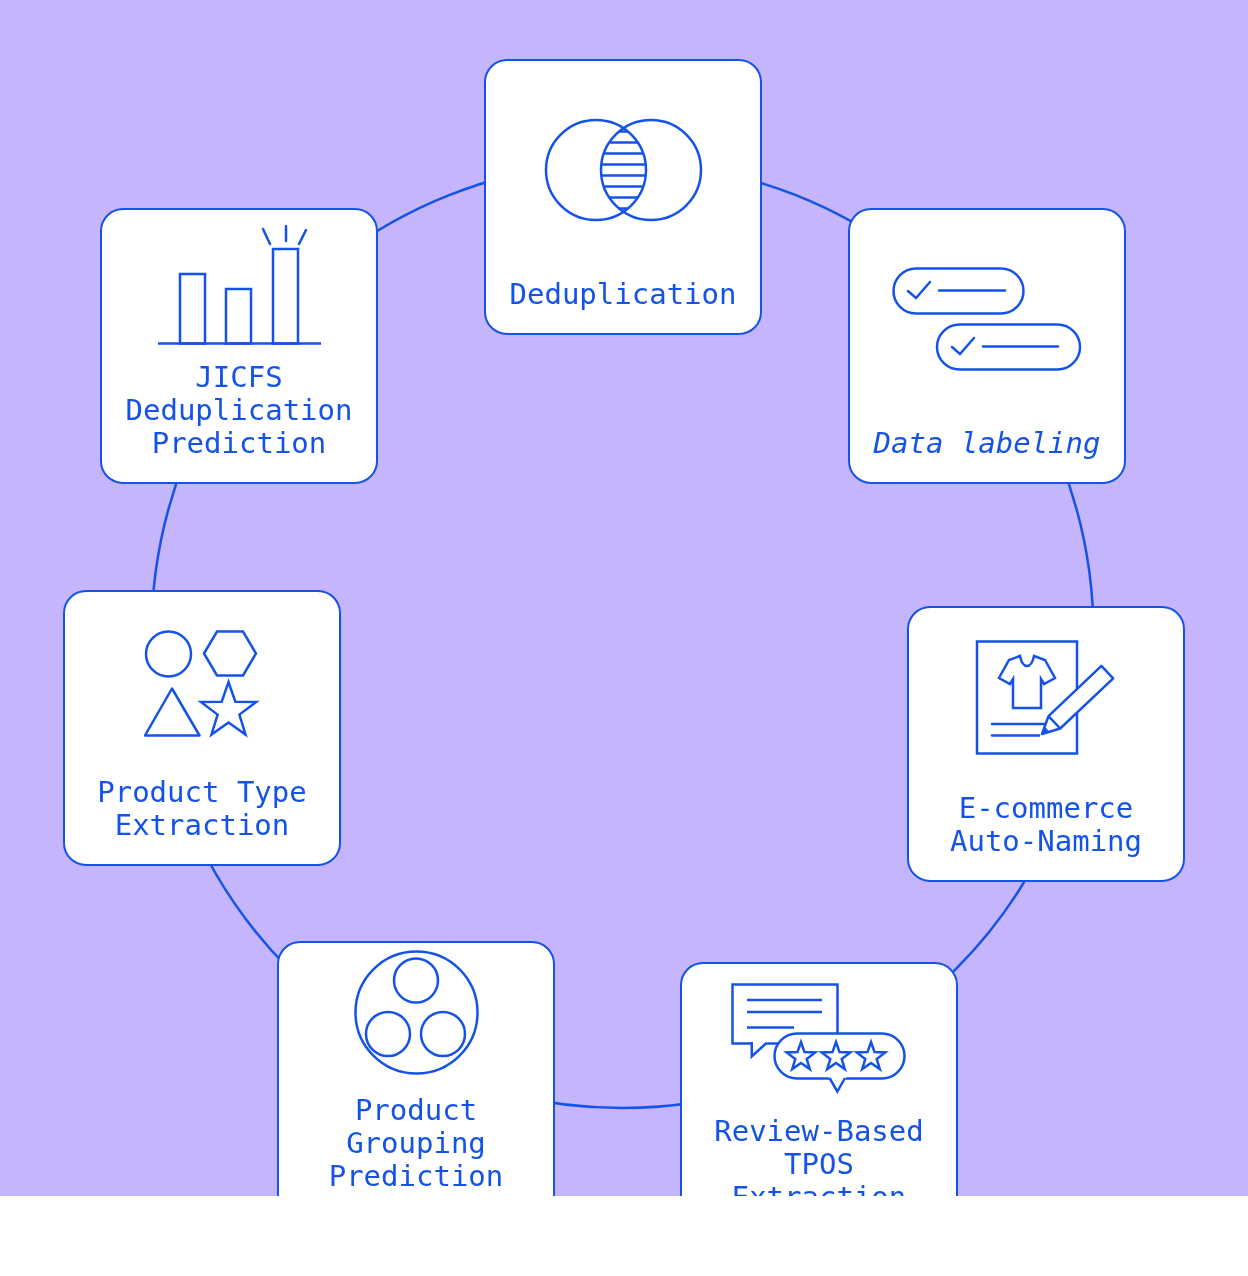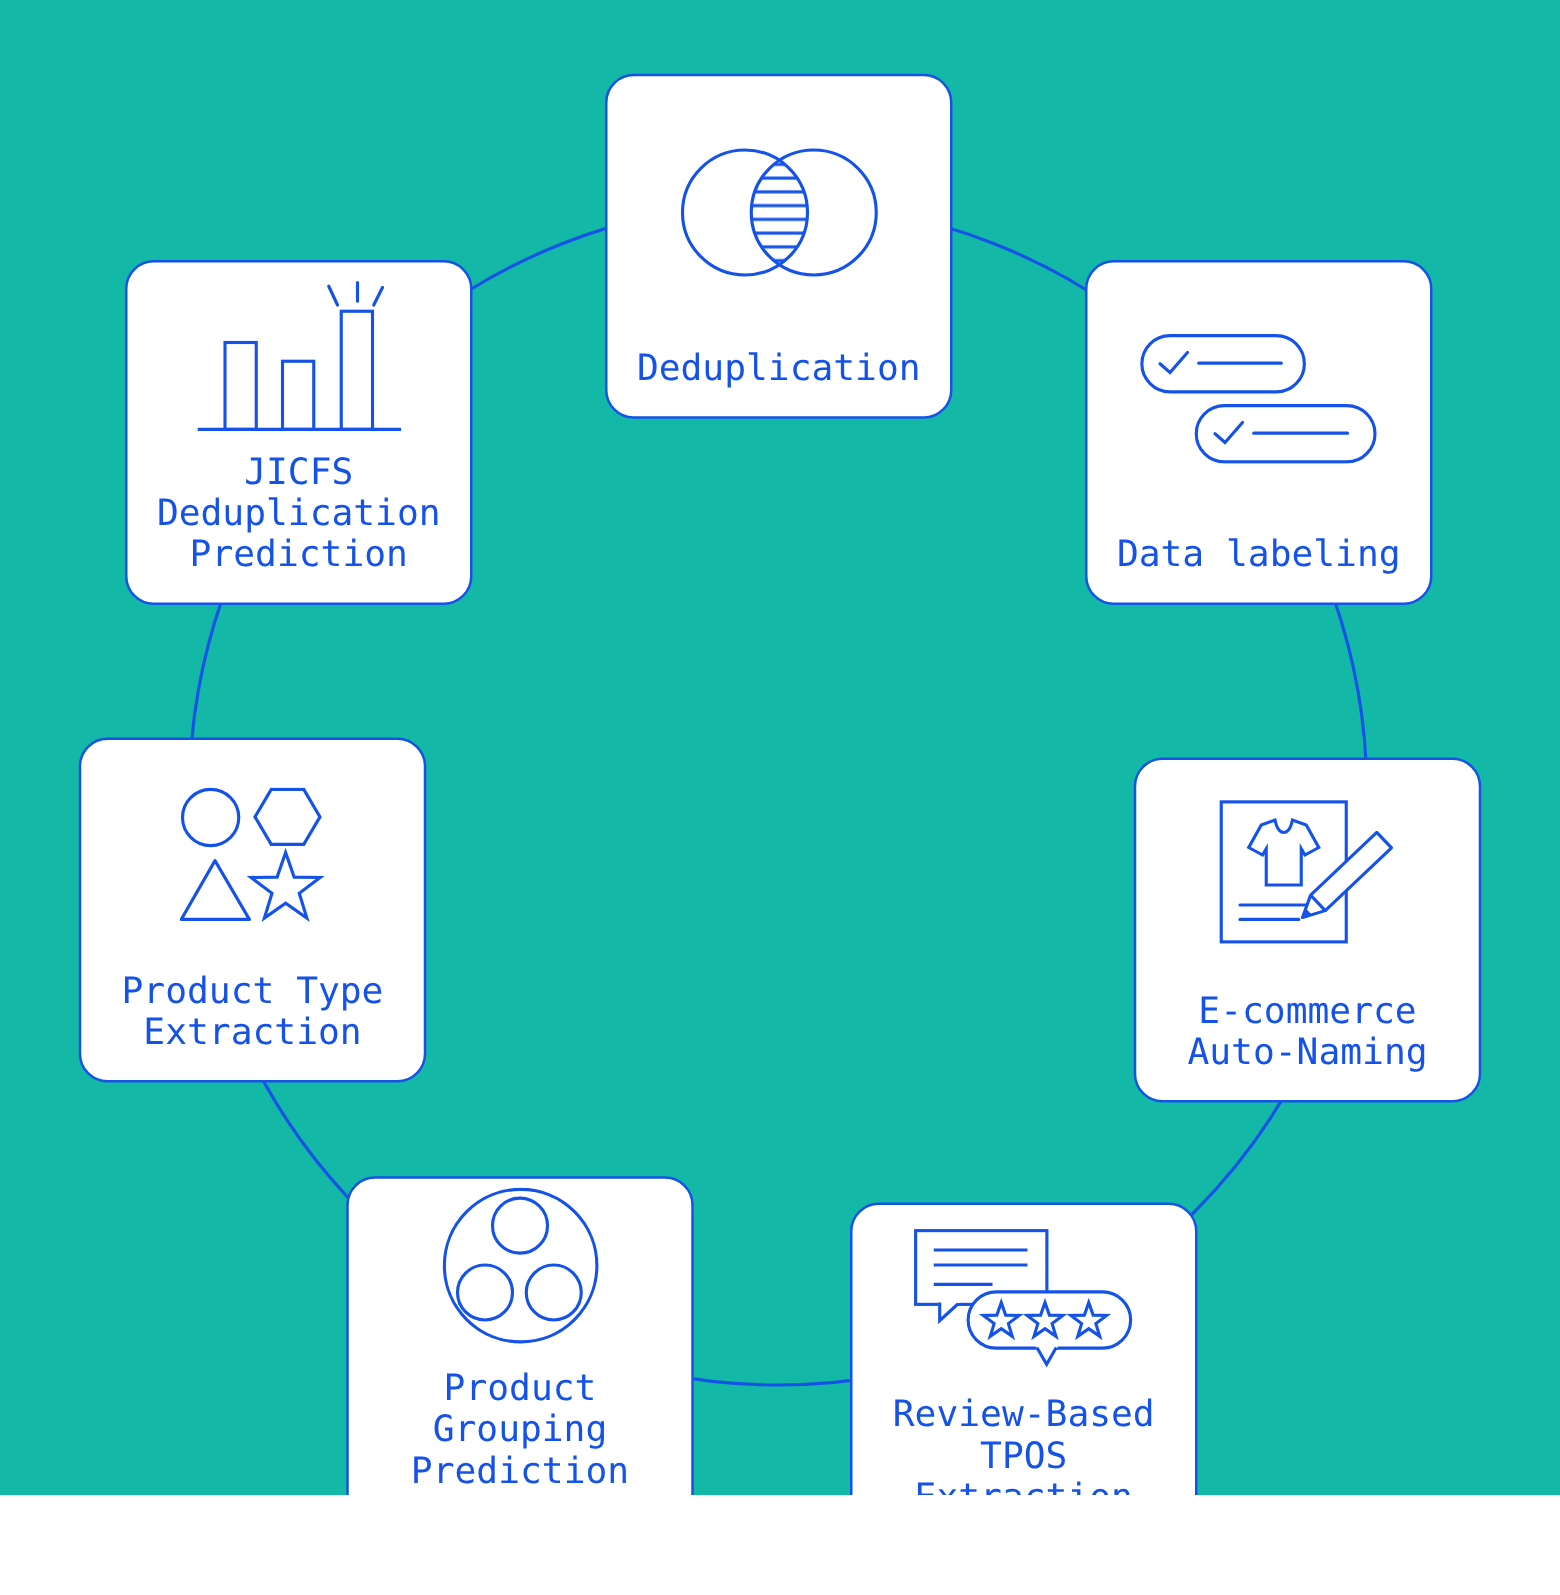--- a/index.html
+++ b/index.html
@@ -1,19 +1,19 @@
 <!DOCTYPE html>
 <html><head>
 <meta charset="utf-8">
 <style>
   html,body { margin:0; padding:0; }
   .canvas {
     position:relative;
     width:1248px; height:1196px;
-    background:#14b8a6;
+    background:#c4b5fd;
     overflow:hidden;
     font-family:"DejaVu Sans Mono","Liberation Mono",monospace;
   }
   .ring {
     position:absolute; left:0; top:0;
   }
   .card {
     position:absolute;
     width:278px; height:276px;
     box-sizing:border-box;
@@ -63,21 +63,21 @@
         <g clip-path="url(#clipA)">
             <circle cx="110" cy="55" r="50" fill="url(#hatch)"></circle>
           </g>
         <circle class="st" cx="55" cy="55" r="50"></circle>
         <circle class="st" cx="110" cy="55" r="50"></circle>
       </svg>
     </div>
     <div class="card-label">Deduplication</div>
   </div>
 
-  <div class="card" style="left:868px; top:208px;">
+  <div class="card" style="left:848px; top:208px;font-style:italic;">
     <div class="icon-area">
       <svg width="190" height="104" viewBox="0 0 190 104">
         <rect class="st" x="1.5" y="1.5" width="130" height="45" rx="22.5"></rect>
         <polyline class="st rc" points="16,24 24,31 38,15"></polyline>
         <line class="st rc" x1="47" y1="23.5" x2="113" y2="23.5"></line>
         <rect class="st" x="45" y="57.5" width="143" height="45" rx="22.5"></rect>
         <polyline class="st rc" points="60,80 68,87 82,71"></polyline>
         <line class="st rc" x1="91" y1="79.5" x2="166" y2="79.5"></line>
       </svg>
     </div>

